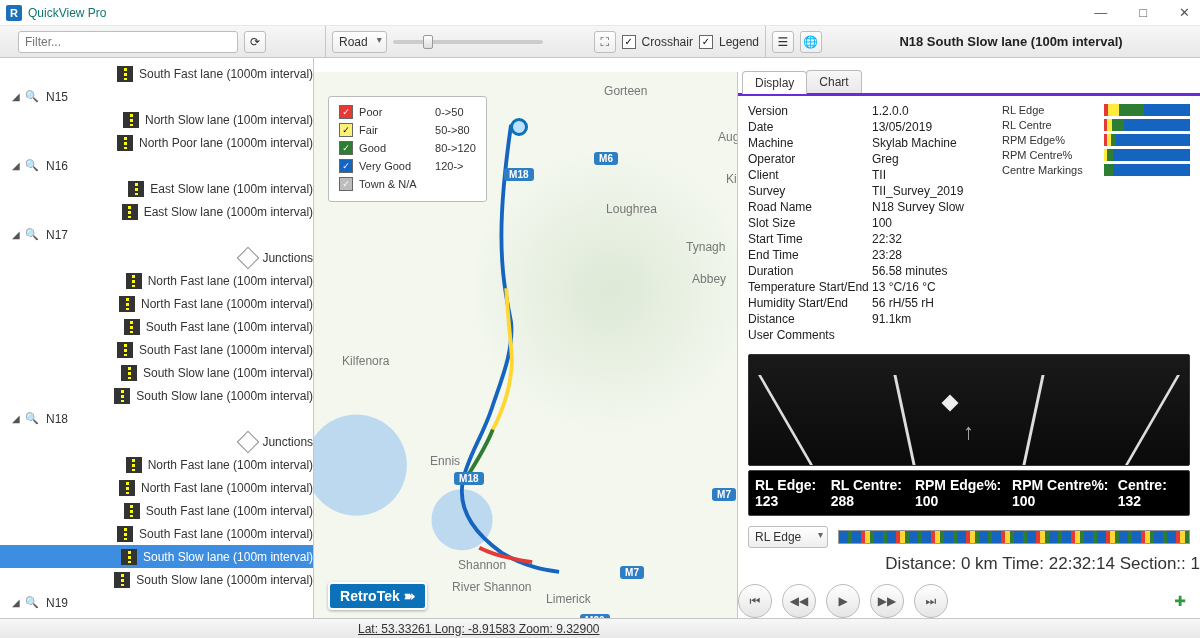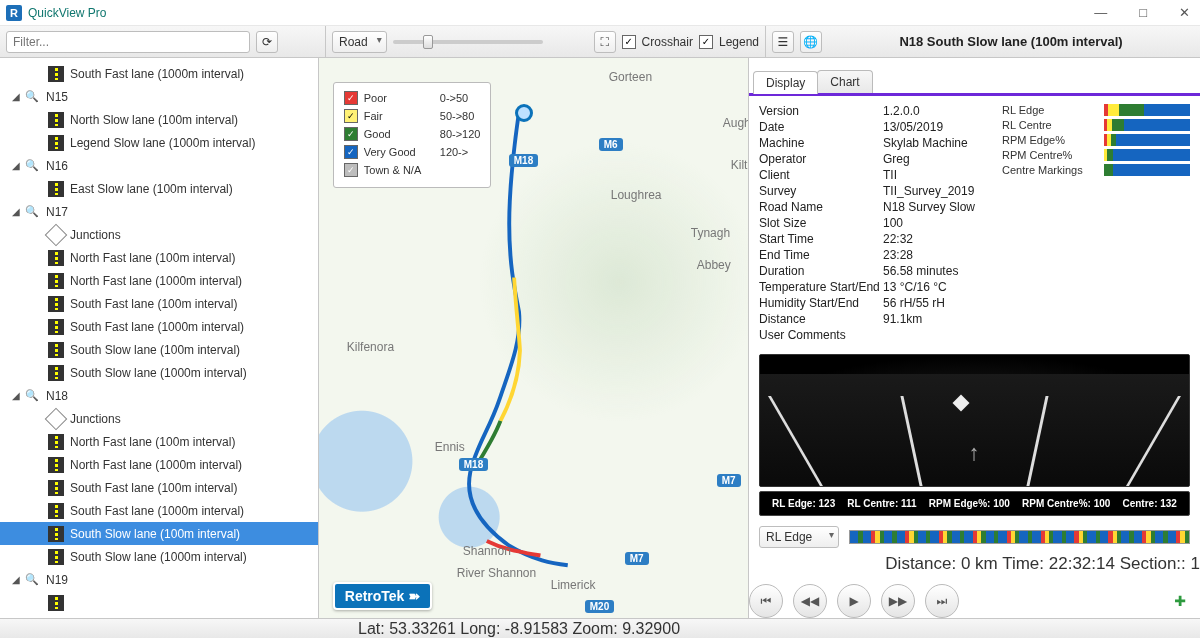--- a/index.html
+++ b/index.html
@@ -9,21 +9,21 @@
 .titlebar { height: 26px; display: flex; align-items: center; padding: 0 6px; background: #fff; border-bottom: 1px solid #e8e8e8; }
 .titlebar .app-icon { width: 16px; height: 16px; background: #1d6fb8; color: #fff; display: inline-flex; align-items: center; justify-content: center; font-weight: bold; font-size: 11px; border-radius: 2px; margin-right: 6px; }
 .titlebar .title { font-size: 12px; color: #0f766e; }
 .titlebar .win-controls { margin-left: auto; display: flex; gap: 24px; color: #555; font-size: 13px; }
 .titlebar .win-controls span { cursor: pointer; padding: 2px 4px; }
 
 
 .toolbar { height: 32px; display: flex; align-items: stretch; background: linear-gradient(#f7f7f7,#e8e8e8); border-bottom: 1px solid #c7c7c7; }
 .toolbar .sec { display: flex; align-items: center; padding: 0 6px; gap: 6px; border-right: 1px solid #c7c7c7; }
 .toolbar .sec:last-child { border-right: none; }
-.filter-input { width: 244px; height: 22px; border: 1px solid #bdbdbd; border-radius: 3px; padding: 0 6px; font-size: 12px; background: #fff; color: #3b82f6; }
+.filter-input { width: 220px; height: 22px; border: 1px solid #bdbdbd; border-radius: 3px; padding: 0 6px; font-size: 12px; background: #fff; color: #3b82f6; margin-left: 12px; }
 .icon-btn { width: 22px; height: 22px; border: 1px solid #bdbdbd; border-radius: 3px; background: linear-gradient(#fff,#eee); display: inline-flex; align-items: center; justify-content: center; font-size: 12px; cursor: pointer; }
 .dropdown { height: 22px; border: 1px solid #bdbdbd; border-radius: 3px; background: linear-gradient(#fff,#eee); padding: 0 18px 0 6px; font-size: 12px; position: relative; display: inline-flex; align-items: center; min-width: 54px; }
 .dropdown::after { content: "▾"; position: absolute; right: 4px; top: 2px; color: #666; font-size: 10px; }
 .slider-track { width: 150px; height: 4px; background: #ccc; border-radius: 2px; position: relative; }
 .slider-thumb { position: absolute; left: 20%; top: -5px; width: 10px; height: 14px; background: linear-gradient(#fff,#ddd); border: 1px solid #999; border-radius: 2px; }
 .chk { width: 14px; height: 14px; border: 1px solid #666; display: inline-flex; align-items: center; justify-content: center; font-size: 10px; background: #fff; }
 .chk.checked::before { content: "✓"; color: #000; }
 .toolbar .header-title { flex: 1; text-align: center; font-weight: 600; font-size: 13px; color: #222; }
 
 
@@ -31,24 +31,24 @@
 .sidebar { width: 326px; background: #fff; overflow-y: auto; border-right: 1px solid #c7c7c7; padding: 4px 0; }
 .tree-row { display: flex; align-items: center; height: 23px; padding-left: 10px; cursor: pointer; white-space: nowrap; }
 .tree-row.selected { background: #3d8de0; color: #fff; }
 .tree-triangle { width: 12px; font-size: 10px; color: #555; }
 .magnify-icon, .lane-icon, .junction-icon { width: 16px; height: 16px; margin-right: 6px; display: inline-flex; align-items: center; justify-content: center; font-size: 11px; }
 .magnify-icon { color: #888; }
 .lane-icon { background: #333; }
 .lane-icon::before { content: ""; width: 3px; height: 12px; background: repeating-linear-gradient(#ff0 0,#ff0 3px,#333 3px,#333 5px); }
 .junction-icon { border: 1px solid #888; transform: rotate(45deg); }
 .indent-0 { padding-left: 12px; }
-.indent-2 { padding-left: 48px; }
-
-
-.map-panel { width: 440px; position: relative; background: #eef4ea; border-right: 1px solid #c7c7c7; overflow: hidden; }
+.indent-2 { padding-left: 48px; justify-content: flex-end; }
+
+
+.map-panel { width: 440px; position: relative; background: #eef4ea; border-right: 1px solid #c7c7c7; overflow: hidden; margin-top: 14px; }
 .map-bg { position: absolute; inset: 0; background:
   radial-gradient(circle at 35% 82%, #bcd9ef 0, #bcd9ef 30px, transparent 31px),
   radial-gradient(circle at 10% 72%, #bcd9ef 0, #bcd9ef 50px, transparent 51px),
   radial-gradient(circle at 70% 40%, rgba(170,200,160,0.3) 0, transparent 140px),
   #f3f7ee; }
 .map-place { position: absolute; font-size: 12px; color: #777; }
 .mlegend { position: absolute; left: 14px; top: 24px; background: #fff; border: 1px solid #bbb; border-radius: 3px; padding: 6px 10px 8px; font-size: 11px; }
 .mlegend .row { display: flex; align-items: center; gap: 6px; height: 18px; }
 .swatch { width: 14px; height: 14px; border: 1px solid #666; display: inline-flex; align-items: center; justify-content: center; }
 .swatch.red { background: #e53935; }
@@ -64,49 +64,49 @@
 .route-svg { position:absolute; inset:0; }
 .cursor-dot { position:absolute; width:18px; height:18px; border:3px solid #0b72b9; background:#bde0ff; border-radius:50%; }
 .road-badge { position:absolute; padding:1px 5px; font-size:10px; font-weight:600; color:#fff; border-radius:3px; }
 .road-blue { background:#2d7ec4; }
 
 
 .right-panel { flex: 1; display: flex; flex-direction: column; background: #fff; }
 .tabs { display: flex; border-bottom: 3px solid #6d28d9; padding-left: 4px; padding-top: 12px; }
 .tab { padding: 4px 12px; border: 1px solid #bbb; border-bottom: none; margin-right: -1px; background: linear-gradient(#f7f7f7,#e8e8e8); border-radius: 4px 4px 0 0; cursor: pointer; font-size: 12px; }
 .tab.active { background: #fff; position: relative; top: 1px; }
-.details { padding: 8px 10px; display: flex; gap: 9px; font-size: 12px; }
+.details { padding: 8px 10px; display: flex; gap: 20px; font-size: 12px; }
 .kv-col { display: grid; grid-template-columns: 124px 110px; row-gap: 2px; }
 .kv-col .k { color: #222; }
 .kv-col .v { color: #222; }
 .mini-bars { margin-left: auto; display: flex; flex-direction: column; gap: 3px; }
 .mini-row { display: flex; align-items: center; gap: 6px; }
 .mini-row .ml { width: 96px; font-size: 11px; }
 .mini-row .bar { width: 86px; height: 12px; display: flex; }
 .seg { height: 100%; }
 
 .camera { margin: 4px 10px; height: 172px; background: #000; position: relative; border: 1px solid #333; border-radius: 2px; overflow:hidden; }
 .camera .sky { position:absolute; top:0; left:0; right:0; height:60px; background: radial-gradient(ellipse at 50% 100%, #222 0, #000 70%); }
 .camera .pavement { position:absolute; bottom:0; left:0; right:0; height:112px; background: linear-gradient(#1a1a1a,#0a0a0a); }
 .lane-dash { position:absolute; background:#ddd; }
 .diamond-sign { position:absolute; width:12px; height:12px; background:#eee; transform: rotate(45deg); }
 .arrow-road { position:absolute; color:#aaa; font-size:22px; left: calc(50% - 6px); bottom: 20px;}
 
-.overlay-bar { margin: 0 10px; background: #000; color: #fff; border: 1px solid #444; border-radius: 2px; padding: 6px 6px; font-size: 10px; font-weight: 600; display: flex; justify-content: space-around; }
+.overlay-bar { margin: 0 10px; background: #000; color: #fff; border: 1px solid #444; border-radius: 2px; padding: 6px 6px; font-size: 14px; font-weight: 600; display: flex; justify-content: space-around; }
 
 .sel-row { display: flex; align-items: center; gap: 10px; margin: 10px 10px 2px; }
 .long-bar { flex:1; height: 14px; display:flex; border:1px solid #999; }
 .status-line { text-align: right; font-size: 17px; padding: 4px 0; }
 
 .player { display: flex; justify-content: center; align-items: center; gap: 10px; margin: 6px 0 0; }
 .pbtn { width: 34px; height: 34px; border: 1px solid #bbb; border-radius: 50%; background: linear-gradient(#fff,#e5e5e5); display: inline-flex; align-items: center; justify-content: center; font-size: 12px; color: #555; cursor: pointer; }
 .plus-icon { margin-left: auto; margin-right: 14px; font-size: 14px; }
 
 
-.statusbar { height: 20px; background: linear-gradient(#f7f7f7,#e8e8e8); border-top: 1px solid #c7c7c7; display: flex; align-items: center; padding-left: 358px; font-size: 16px; color: #333; }
+.statusbar { height: 20px; background: linear-gradient(#f7f7f7,#e8e8e8); border-top: 1px solid #c7c7c7; display: flex; align-items: center; padding-left: 358px; font-size: 12px; color: #333; text-decoration: underline; }
 
 
 .sidebar::-webkit-scrollbar { width: 14px; }
 .sidebar::-webkit-scrollbar-thumb { background: #c8c8c8; border-radius: 3px; }
 </style>
 </head>
 <body>
 
 <div class="titlebar">
   <span class="app-icon">R</span>
@@ -153,30 +153,34 @@
         <span class="tree-triangle">◢</span>
         <span class="magnify-icon">🔍</span>
         <span>N15</span>
       </div>
       <div class="tree-row indent-2">
         <span class="lane-icon"></span>
         <span>North Slow lane (100m interval)</span>
       </div>
       <div class="tree-row indent-2">
         <span class="lane-icon"></span>
-        <span>Legend Slow lane (1000m interval)</span>
+        <span>North Poor lane (1000m interval)</span>
       </div>
       <div class="tree-row indent-0">
         <span class="tree-triangle">◢</span>
         <span class="magnify-icon">🔍</span>
         <span>N16</span>
       </div>
       <div class="tree-row indent-2">
         <span class="lane-icon"></span>
         <span>East Slow lane (100m interval)</span>
+      </div>
+      <div class="tree-row indent-2">
+        <span class="lane-icon"></span>
+        <span>East Slow lane (1000m interval)</span>
       </div>
       <div class="tree-row indent-0">
         <span class="tree-triangle">◢</span>
         <span class="magnify-icon">🔍</span>
         <span>N17</span>
       </div>
       <div class="tree-row indent-2">
         <span class="junction-icon"></span>
         <span>Junctions</span>
       </div>
@@ -402,21 +406,21 @@
       <div class="diamond-sign" style="left:195px; top:42px"></div>
       <div class="lane-dash" style="left:8%; bottom:0; width:3px; height:90px; transform: skewX(30deg)"></div>
       <div class="lane-dash" style="left:35%; bottom:0; width:3px; height:90px; transform: skewX(12deg)"></div>
       <div class="lane-dash" style="right:35%; bottom:0; width:3px; height:90px; transform: skewX(-12deg)"></div>
       <div class="lane-dash" style="right:8%; bottom:0; width:3px; height:90px; transform: skewX(-30deg)"></div>
       <div class="arrow-road">↑</div>
     </div>
 
     <div class="overlay-bar" id="overlay">
         <span>RL Edge: 123</span>
-        <span>RL Centre: 111</span>
+        <span>RL Centre: 288</span>
         <span>RPM Edge%: 100</span>
         <span>RPM Centre%: 100</span>
         <span>Centre: 132</span>
       </div>
 
     <div class="sel-row">
       <span class="dropdown" style="min-width:80px">RL Edge</span>
       <div class="long-bar" id="longbar">
           <span class="seg" style="background: rgb(21, 101, 192); width: 1.25%;"></span>
           <span class="seg" style="background: rgb(21, 101, 192); width: 1.25%;"></span>

